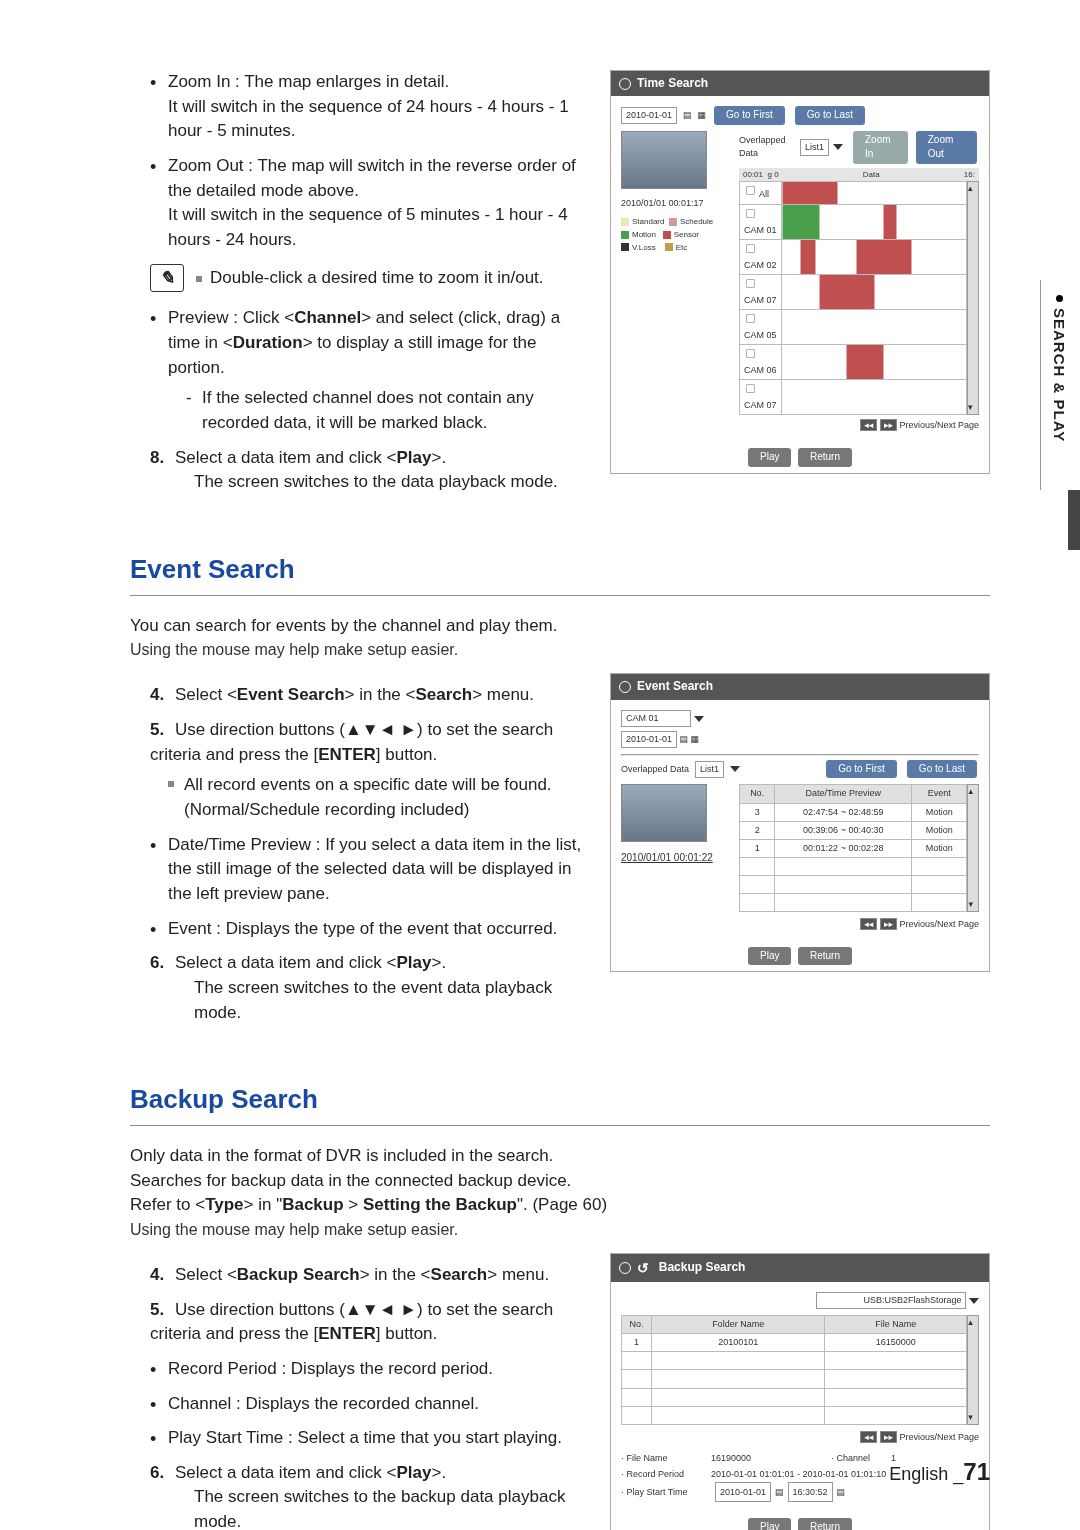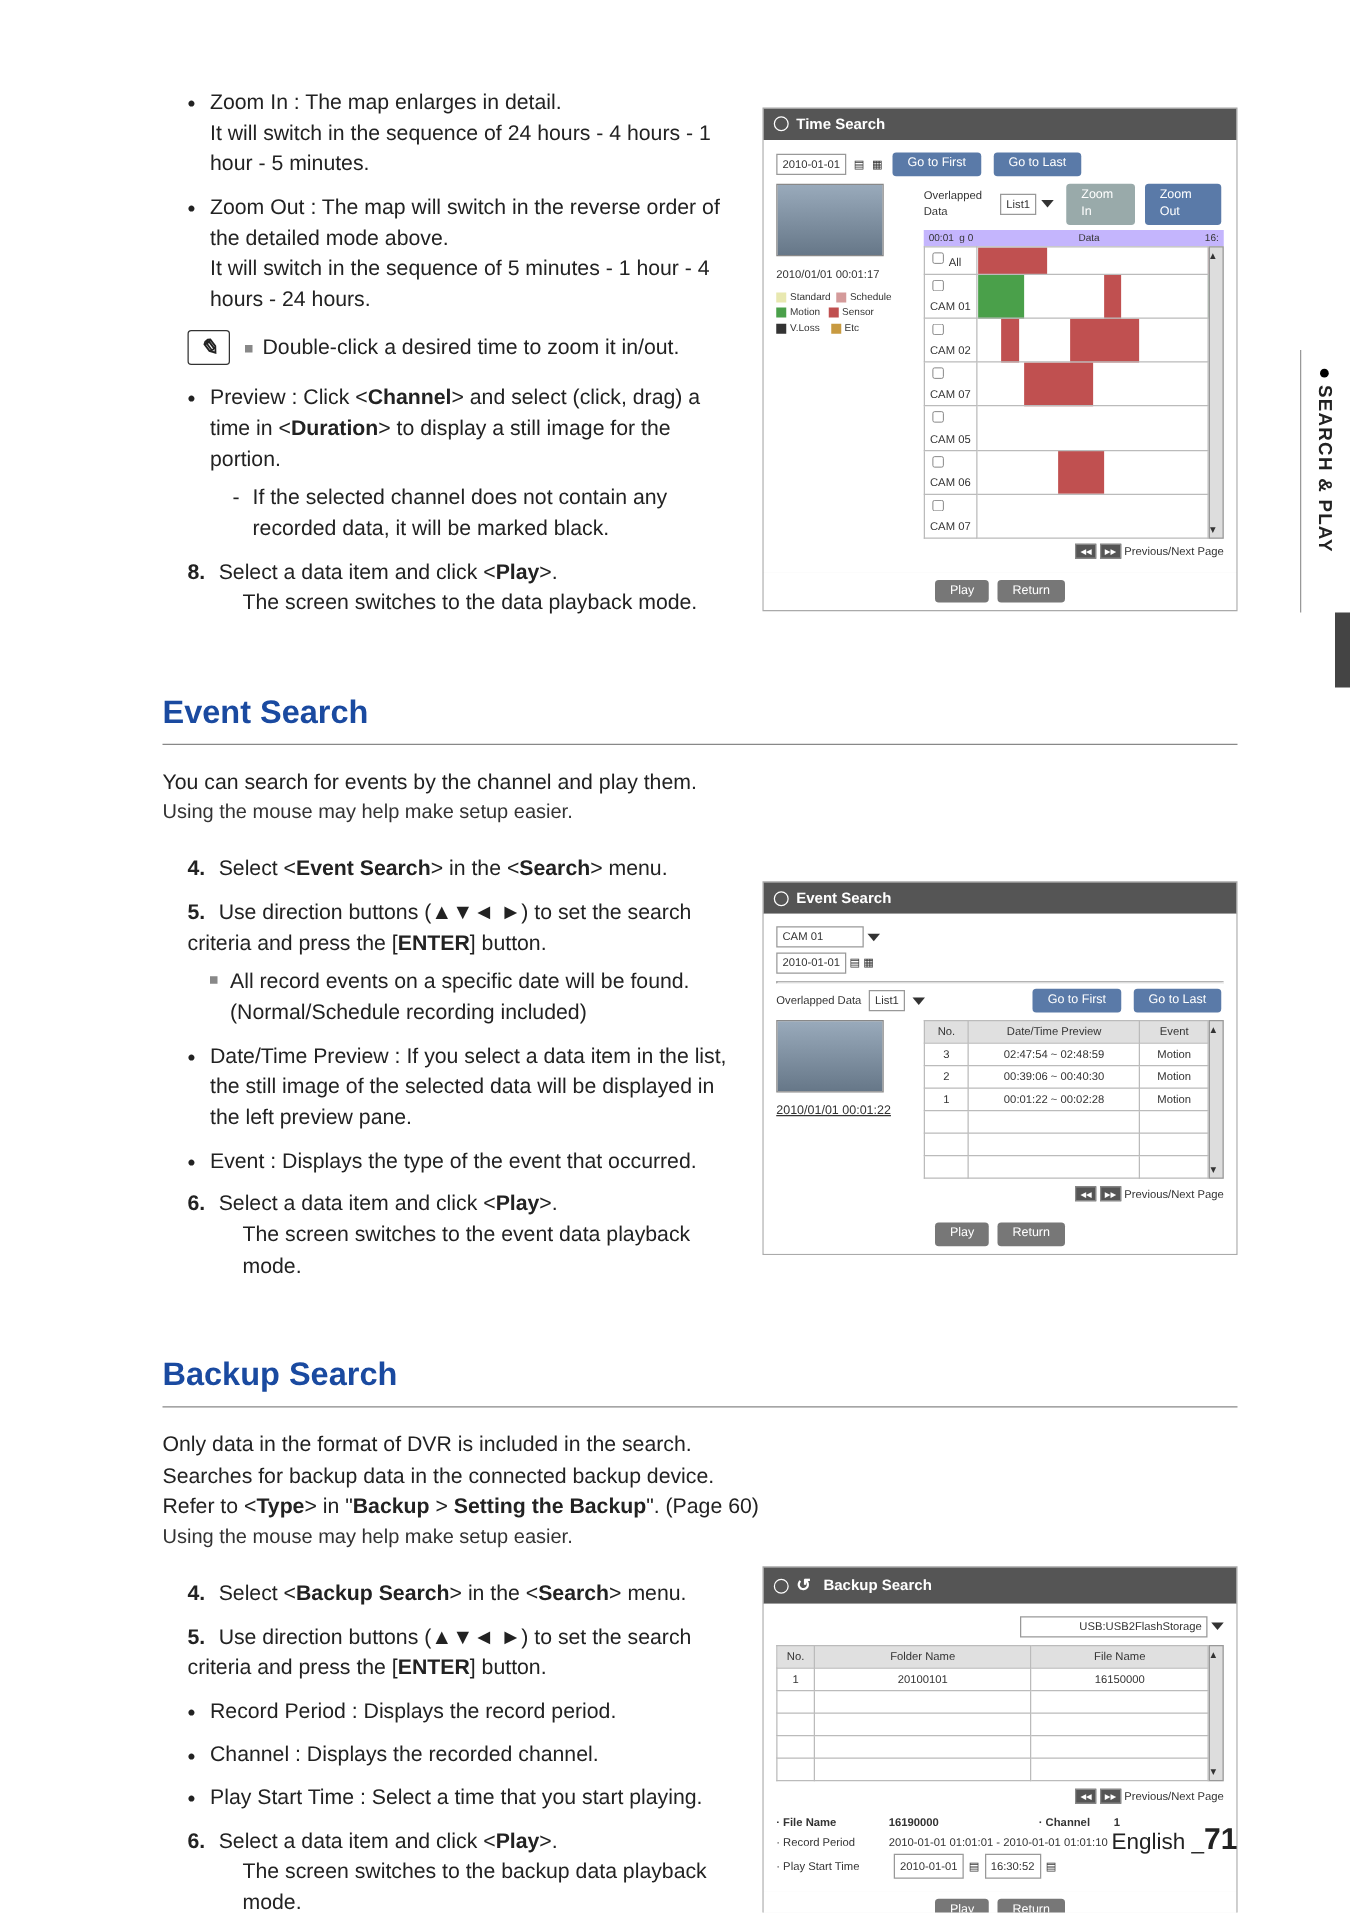--- a/index.html
+++ b/index.html
@@ -72,21 +72,21 @@
   .indent-after { margin-left: 44px; }
   h2.section {
     font-size: 26px;
     font-weight: bold;
     color: #1a4aa0;
     border-bottom: 1.5px solid #888;
     padding-bottom: 6px;
     margin: 46px 0 18px 0;
   }
   .light { font-size: 16px; color: #333; margin-bottom: 12px; }
-  .two-col { display: flex; gap: 20px; align-items: center; }
+  .two-col { display: flex; gap: 20px; align-items: flex-start; }
   .two-col .left { flex: 1; max-width: 540px; }
   .screenshot {
     border: 1px solid #aaa;
     background: #f2f2f2;
     font-size: 9px;
     color: #333;
   }
   .shot-header {
     background: #555; color: #fff; padding: 4px 8px;
     font-weight: bold; font-size: 12px;
@@ -181,21 +181,21 @@
           </div>
           <div style="flex:1;">
             <div style="display:flex;gap:4px;align-items:center;font-size:9px;margin-bottom:4px;">
               <span>Overlapped Data</span>
               <span class="mini-input">List1</span>
               <span class="tri d"></span>
               <span style="flex:1"></span>
               <span class="btn-pill" style="background:#9aa;">Zoom In</span>
               <span class="btn-pill btn-blue">Zoom Out</span>
             </div>
-            <div style="display:flex;font-size:8px;justify-content:space-between;background:#c4b5fd;padding:1px 4px;">
+            <div style="display:flex;font-size:8px;justify-content:space-between;background:#e5e5e5;padding:1px 4px;">
               <span><span>00:01</span>&nbsp;&nbsp;<span>g 0</span></span>
               <span>Data</span>
               <span>16:</span>
             </div>
             <div style="display:flex;">
               <div style="flex:1;">
                 <table class="small-table" style="width:100%;">
                   <tbody>
                       <tr>
                         <td style="width:42px;text-align:left"><input type="checkbox" style="transform: scale(0.7);"> <span>All</span></td>
@@ -432,21 +432,21 @@
             <span>▴</span>
             <span>▾</span>
           </div>
         </div>
         <div style="text-align:right;font-size:9px;margin:6px 0;">
           <span style="border:1px solid #888;background:#555;color:#fff;padding:0 3px">◂◂</span>
           <span style="border:1px solid #888;background:#555;color:#fff;padding:0 3px">▸▸</span>
           <span>Previous/Next Page</span>
         </div>
         <div style="font-size:9px;line-height:1.8;">
-          <div style="display:flex;font-weight:bold;">
+          <div style="display:flex;">
             <span style="width:90px;">· File Name</span>
             <span style="width:120px;">16190000</span>
             <span style="width:60px;">· Channel</span>
             <span>1</span>
           </div>
           <div style="display:flex;">
             <span style="width:90px;">· Record Period</span>
             <span>2010-01-01 01:01:01 - 2010-01-01 01:01:10</span>
           </div>
           <div style="display:flex;align-items:center;gap:4px;">

